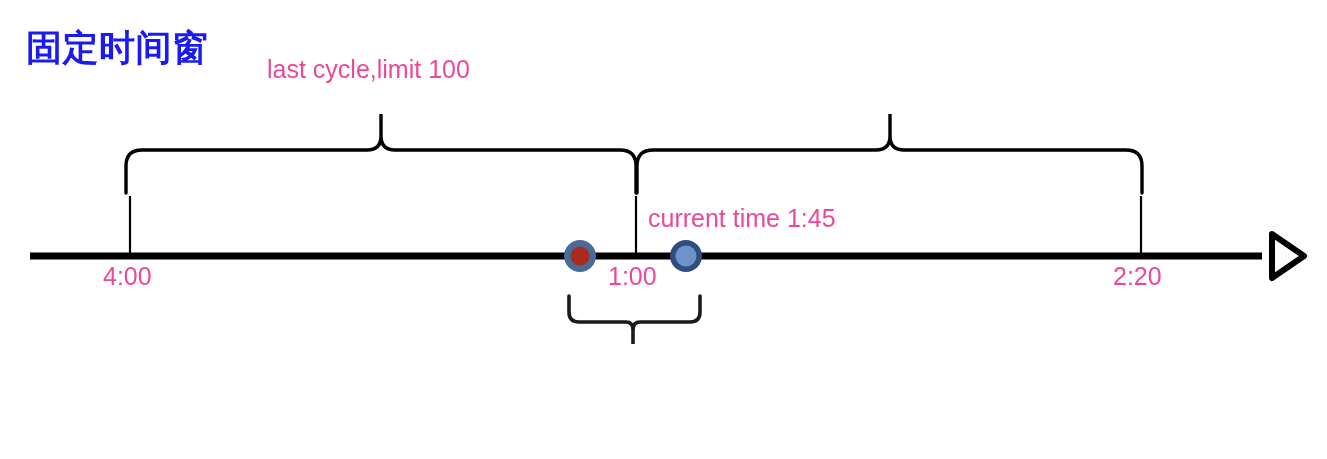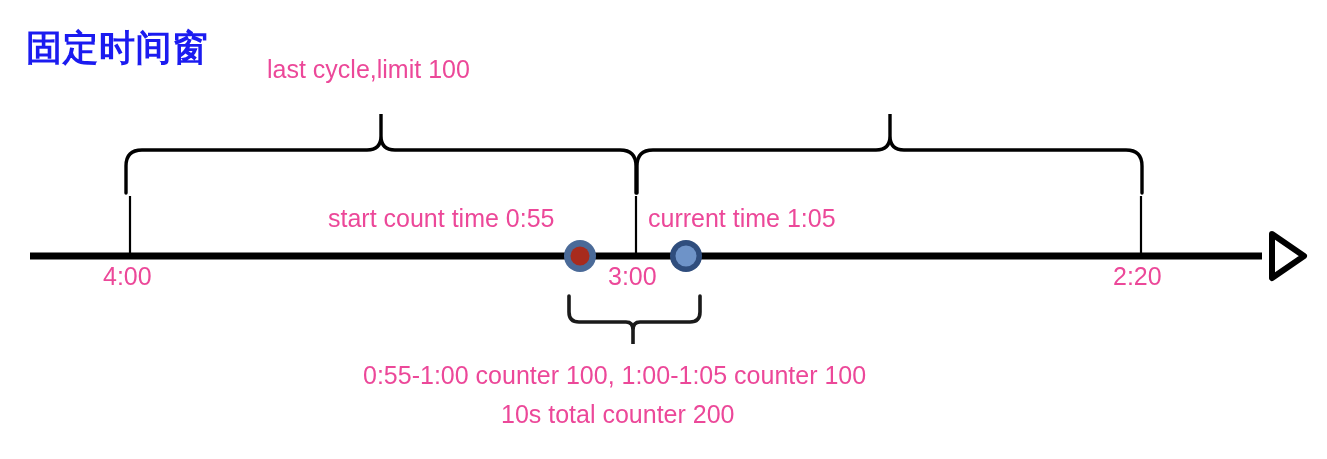--- a/index.html
+++ b/index.html
@@ -148,27 +148,24 @@
       <circle cx="686" cy="256" r="10.5" fill="#6e93c8"></circle>
     </g>
 
   </svg>
 
   <div class="lbl" id="page-title">固定时间窗</div>
 
   <div class="lbl" id="last-cycle-label">last cycle,limit 100</div>
 
 
-  <div class="lbl" id="start-count-label">start count time 0:55</div>
 
-  <div class="lbl" id="current-time-label">current time 1:05</div>
+  <div class="lbl" id="current-time-label">current time 1:45</div>
 
   <div class="lbl" id="tick-label-0">4:00</div>
 
-  <div class="lbl" id="tick-label-1">3:00</div>
+  <div class="lbl" id="tick-label-1">1:00</div>
 
   <div class="lbl" id="tick-label-2">2:20</div>
 
-  <div class="lbl" id="counter-detail-label">0:55-1:00 counter 100, 1:00-1:05 counter 100</div>
 
-  <div class="lbl" id="counter-total-label">10s total counter 200</div>
 
 </div>
 
 </body></html>

